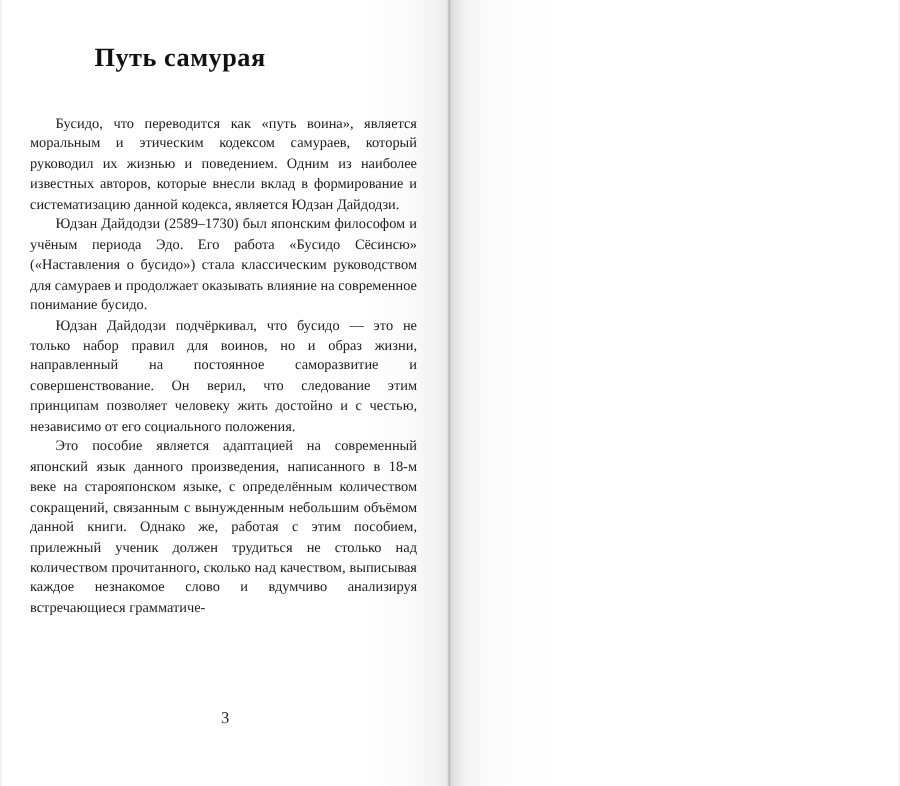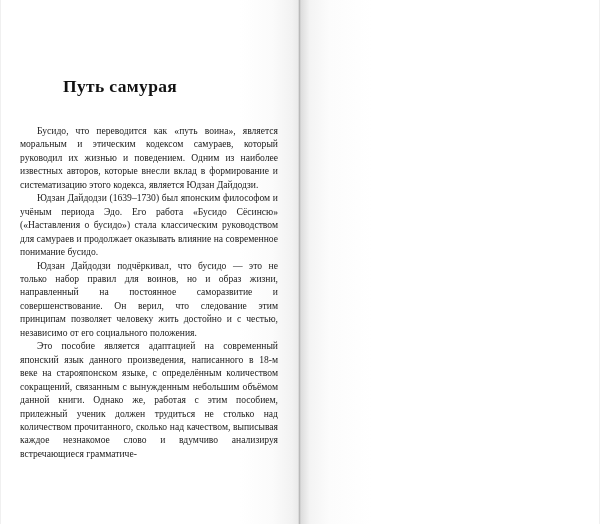--- a/index.html
+++ b/index.html
@@ -44,21 +44,21 @@
   }
   .page-edge-left  { left: 0; }
   .page-edge-right { right: 0; }
 
   
   .leaf {
     position: absolute;
     top: 0;
     bottom: 0;
   }
-  .leaf-left  { left: 0;   width: 240px; margin-top: 48px; }
+  .leaf-left  { left: 0;   width: 240px; }
   .leaf-right { left: 300px; width: 300px; }
 
   .text-col {
     position: absolute;
     font-size: 9.6px;
     line-height: 13.45px;
     text-align: justify;
     text-justify: inter-word;
     hyphens: manual;
     color: #202020;
@@ -105,22 +105,22 @@
 
   <div class="spread-bg"></div>
   <div class="page-edge-left"></div>
   <div class="page-edge-right"></div>
 
   <div class="leaf leaf-left">
 
     <h1 class="chapter-title">Путь самурая</h1>
 
     <div class="text-col col-left">
-      <p class="para">Бусидо, что переводится как «путь воина», является моральным и этическим кодексом самураев, который руководил их жизнью и поведением. Одним из наиболее известных авторов, которые внесли вклад в формирование и систематизацию этого кодекса, является Юдзан Дайдодзи.</p>
-      <p class="para">Юдзан Дайдодзи (1639–1730) был японским философом и учёным периода Эдо. Его работа «Бусидо Сёсинсю» («Наставления о бусидо») стала классическим руководством для самураев и продолжает оказывать влияние на современное понимание бусидо.</p>
+      <p class="para">Бусидо, что переводится как «путь воина», является моральным и этическим кодексом самураев, который руководил их жизнью и поведением. Одним из наиболее известных авторов, которые внесли вклад в формирование и систематизацию данной кодекса, является Юдзан Дайдодзи.</p>
+      <p class="para">Юдзан Дайдодзи (2589–1730) был японским философом и учёным периода Эдо. Его работа «Бусидо Сёсинсю» («Наставления о бусидо») стала классическим руководством для самураев и продолжает оказывать влияние на современное понимание бусидо.</p>
       <p class="para">Юдзан Дайдодзи подчёркивал, что бусидо — это не только набор правил для воинов, но и образ жизни, направленный на постоянное саморазвитие и совершенствование. Он верил, что следование этим принципам позволяет человеку жить достойно и с честью, независимо от его социального положения.</p>
       <p class="para">Это пособие является адаптацией на современный японский язык данного произведения, написанного в 18-м веке на старояпонском языке, с определённым количеством сокращений, связанным с вынужденным небольшим объёмом данной книги. Однако же, работая с этим пособием, прилежный ученик должен трудиться не столько над количеством прочитанного, сколько над качеством, выписывая каждое незнакомое слово и вдумчиво анализируя встречающиеся грамматиче-</p>
     </div>
 
     <div class="folio">3</div>
   </div>
 
   <div class="leaf leaf-right">
     
   </div>

